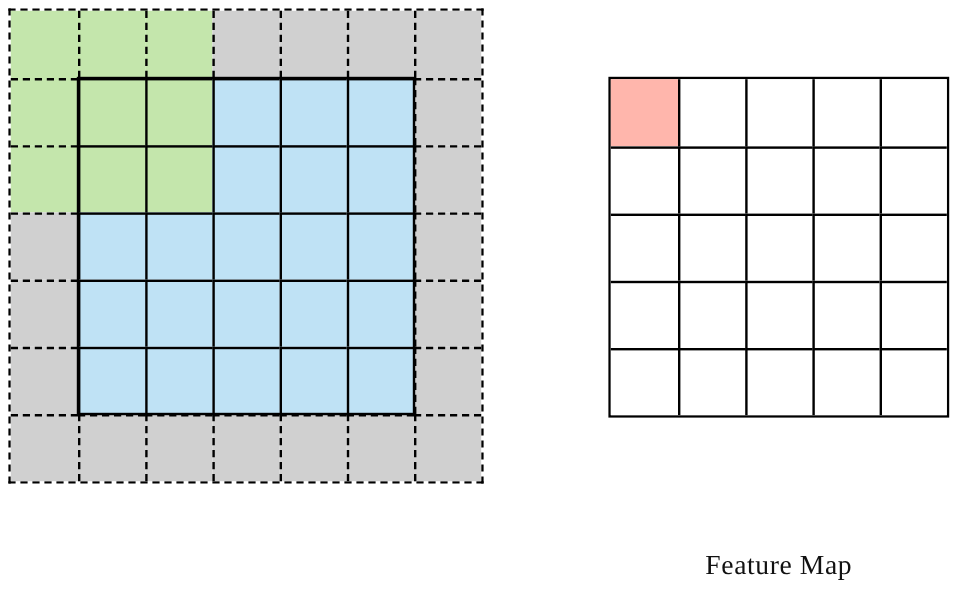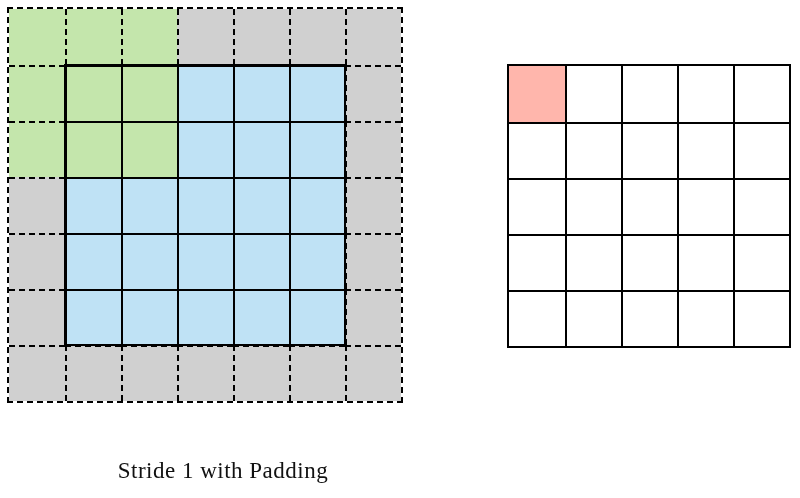--- a/index.html
+++ b/index.html
@@ -151,16 +151,16 @@
       <div class="cell solid bt bl" style="background: rgb(255, 255, 255);"></div>
       <div class="cell solid bt bl" style="background: rgb(255, 255, 255);"></div>
       <div class="cell solid bt bl" style="background: rgb(255, 255, 255);"></div>
       <div class="cell solid bt" style="background: rgb(255, 255, 255);"></div>
       <div class="cell solid bt bl" style="background: rgb(255, 255, 255);"></div>
       <div class="cell solid bt bl" style="background: rgb(255, 255, 255);"></div>
       <div class="cell solid bt bl" style="background: rgb(255, 255, 255);"></div>
       <div class="cell solid bt bl" style="background: rgb(255, 255, 255);"></div>
     </div>
 
-  <div class="caption caption-left">Stride 1 with Padding</div>
 
+  <div class="caption caption-right">Feature Map</div>
 
 </div>
 
 </body></html>

